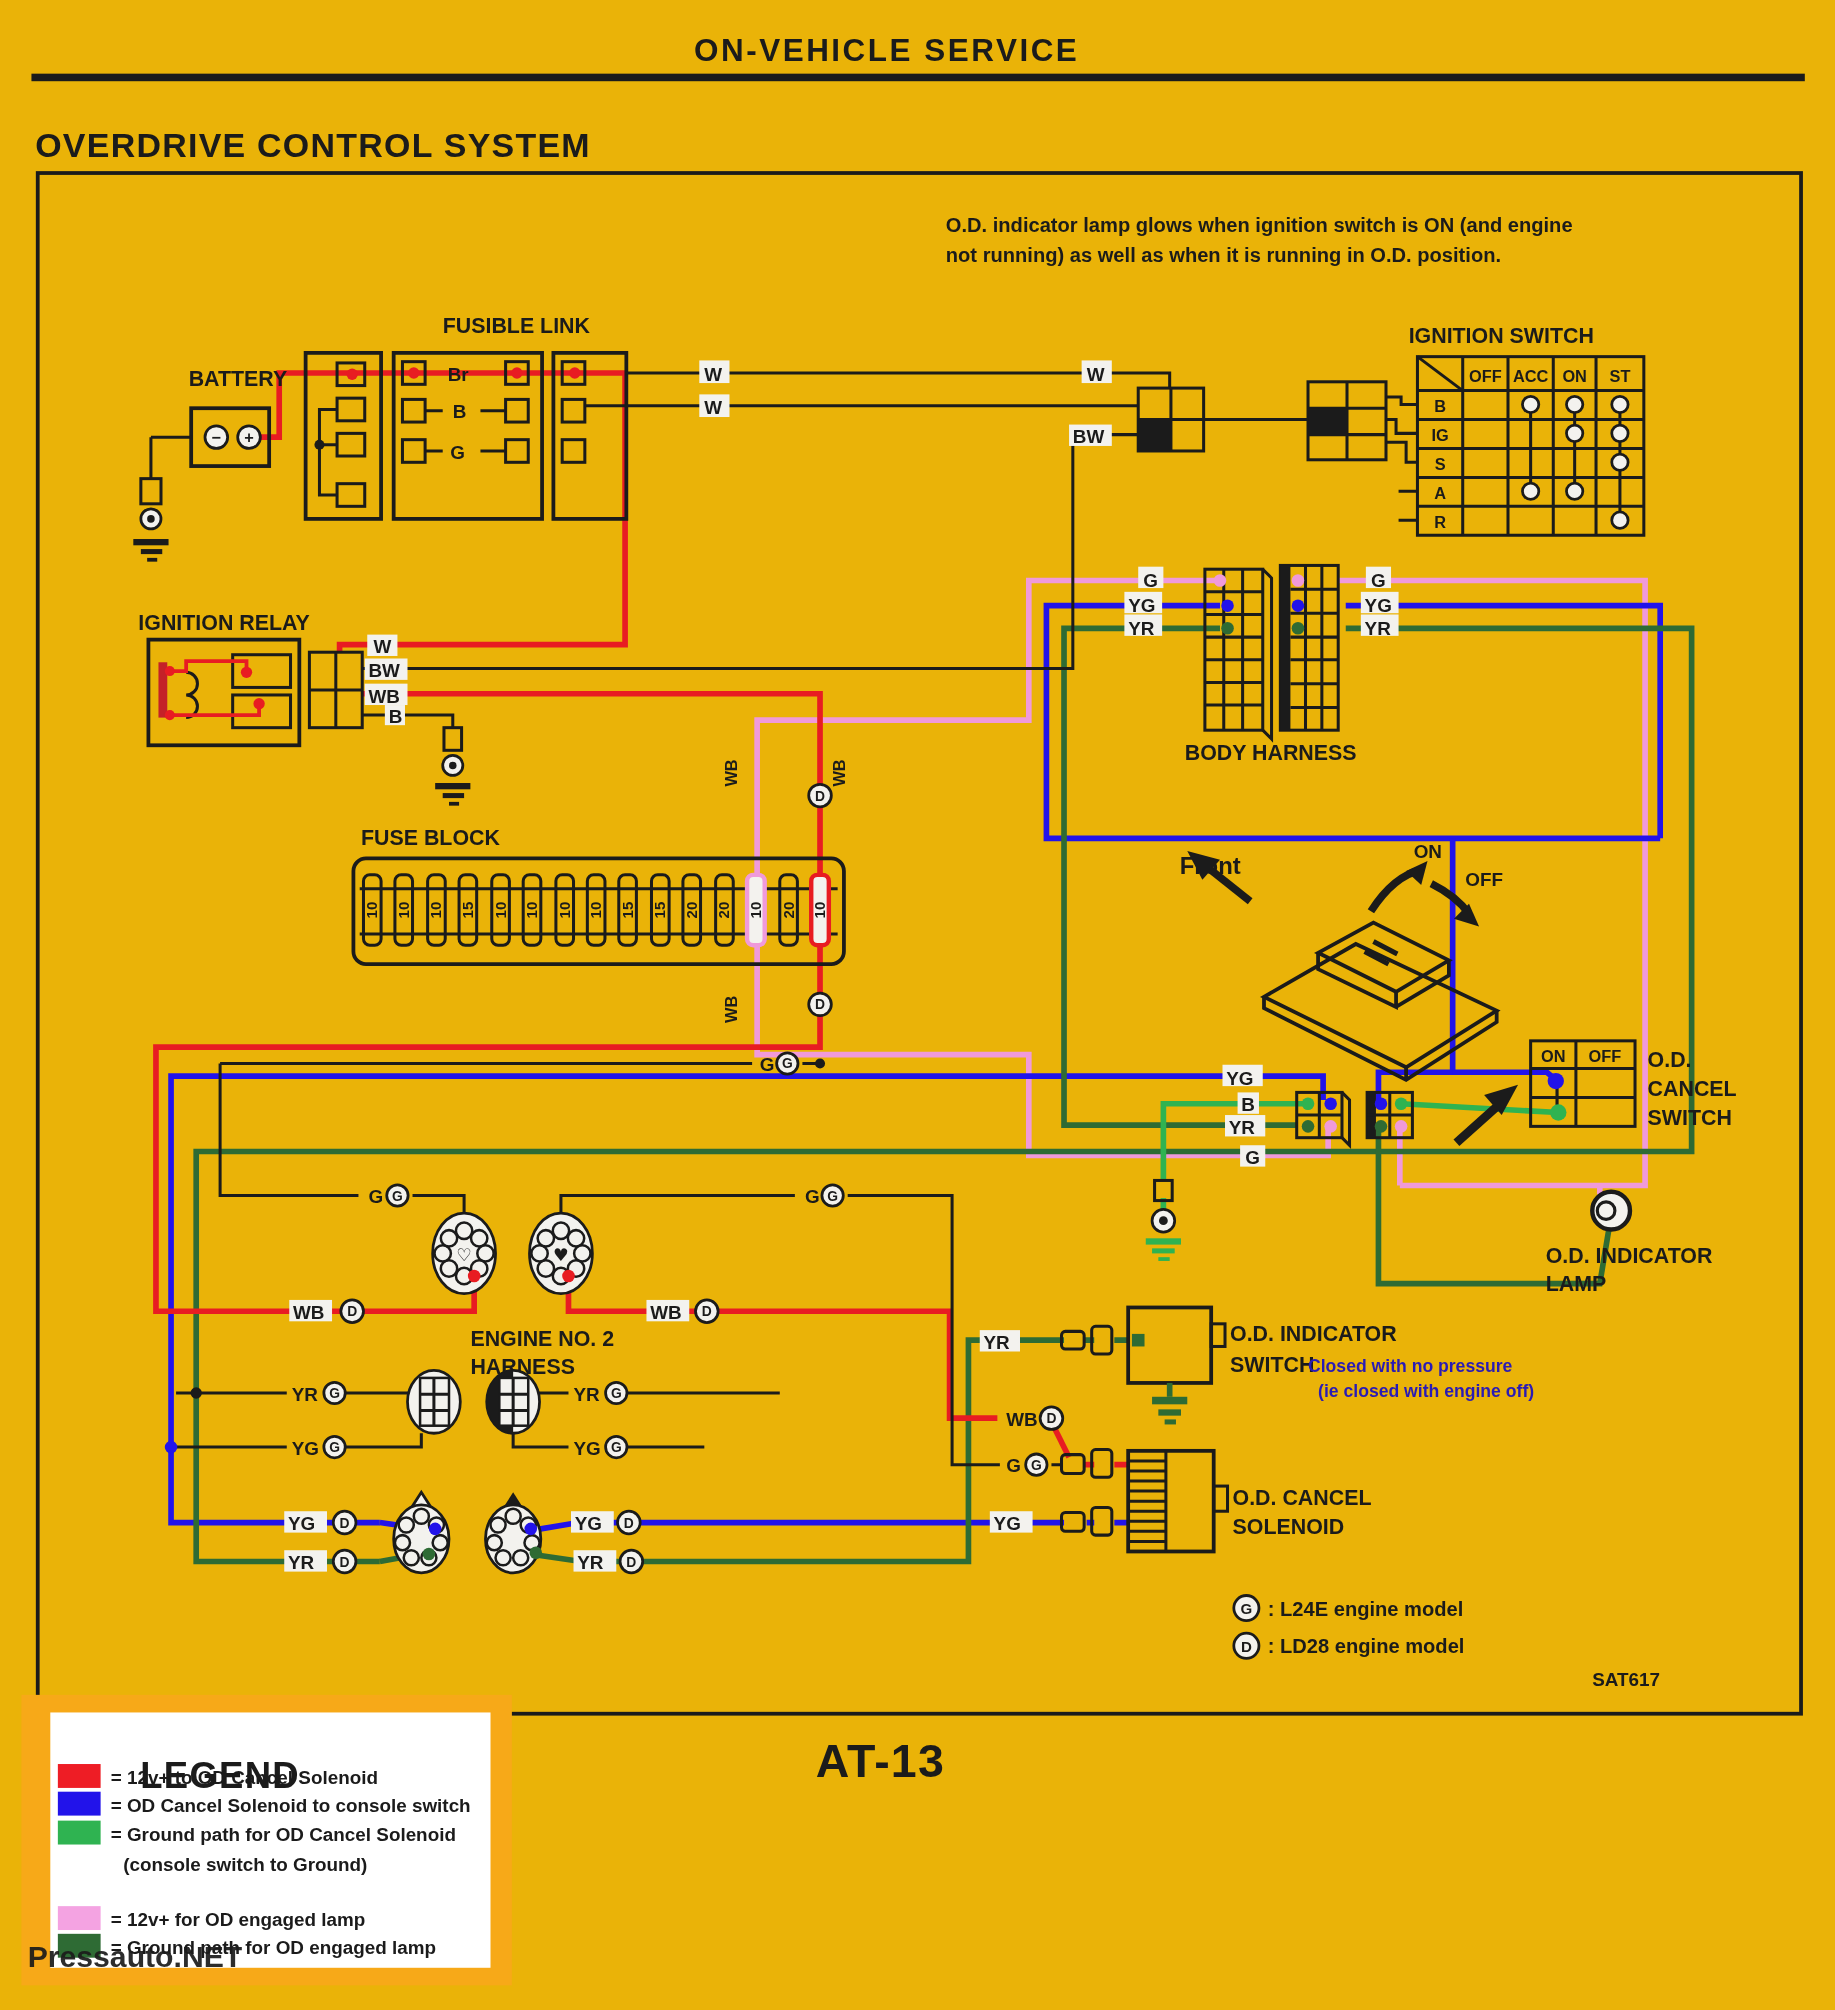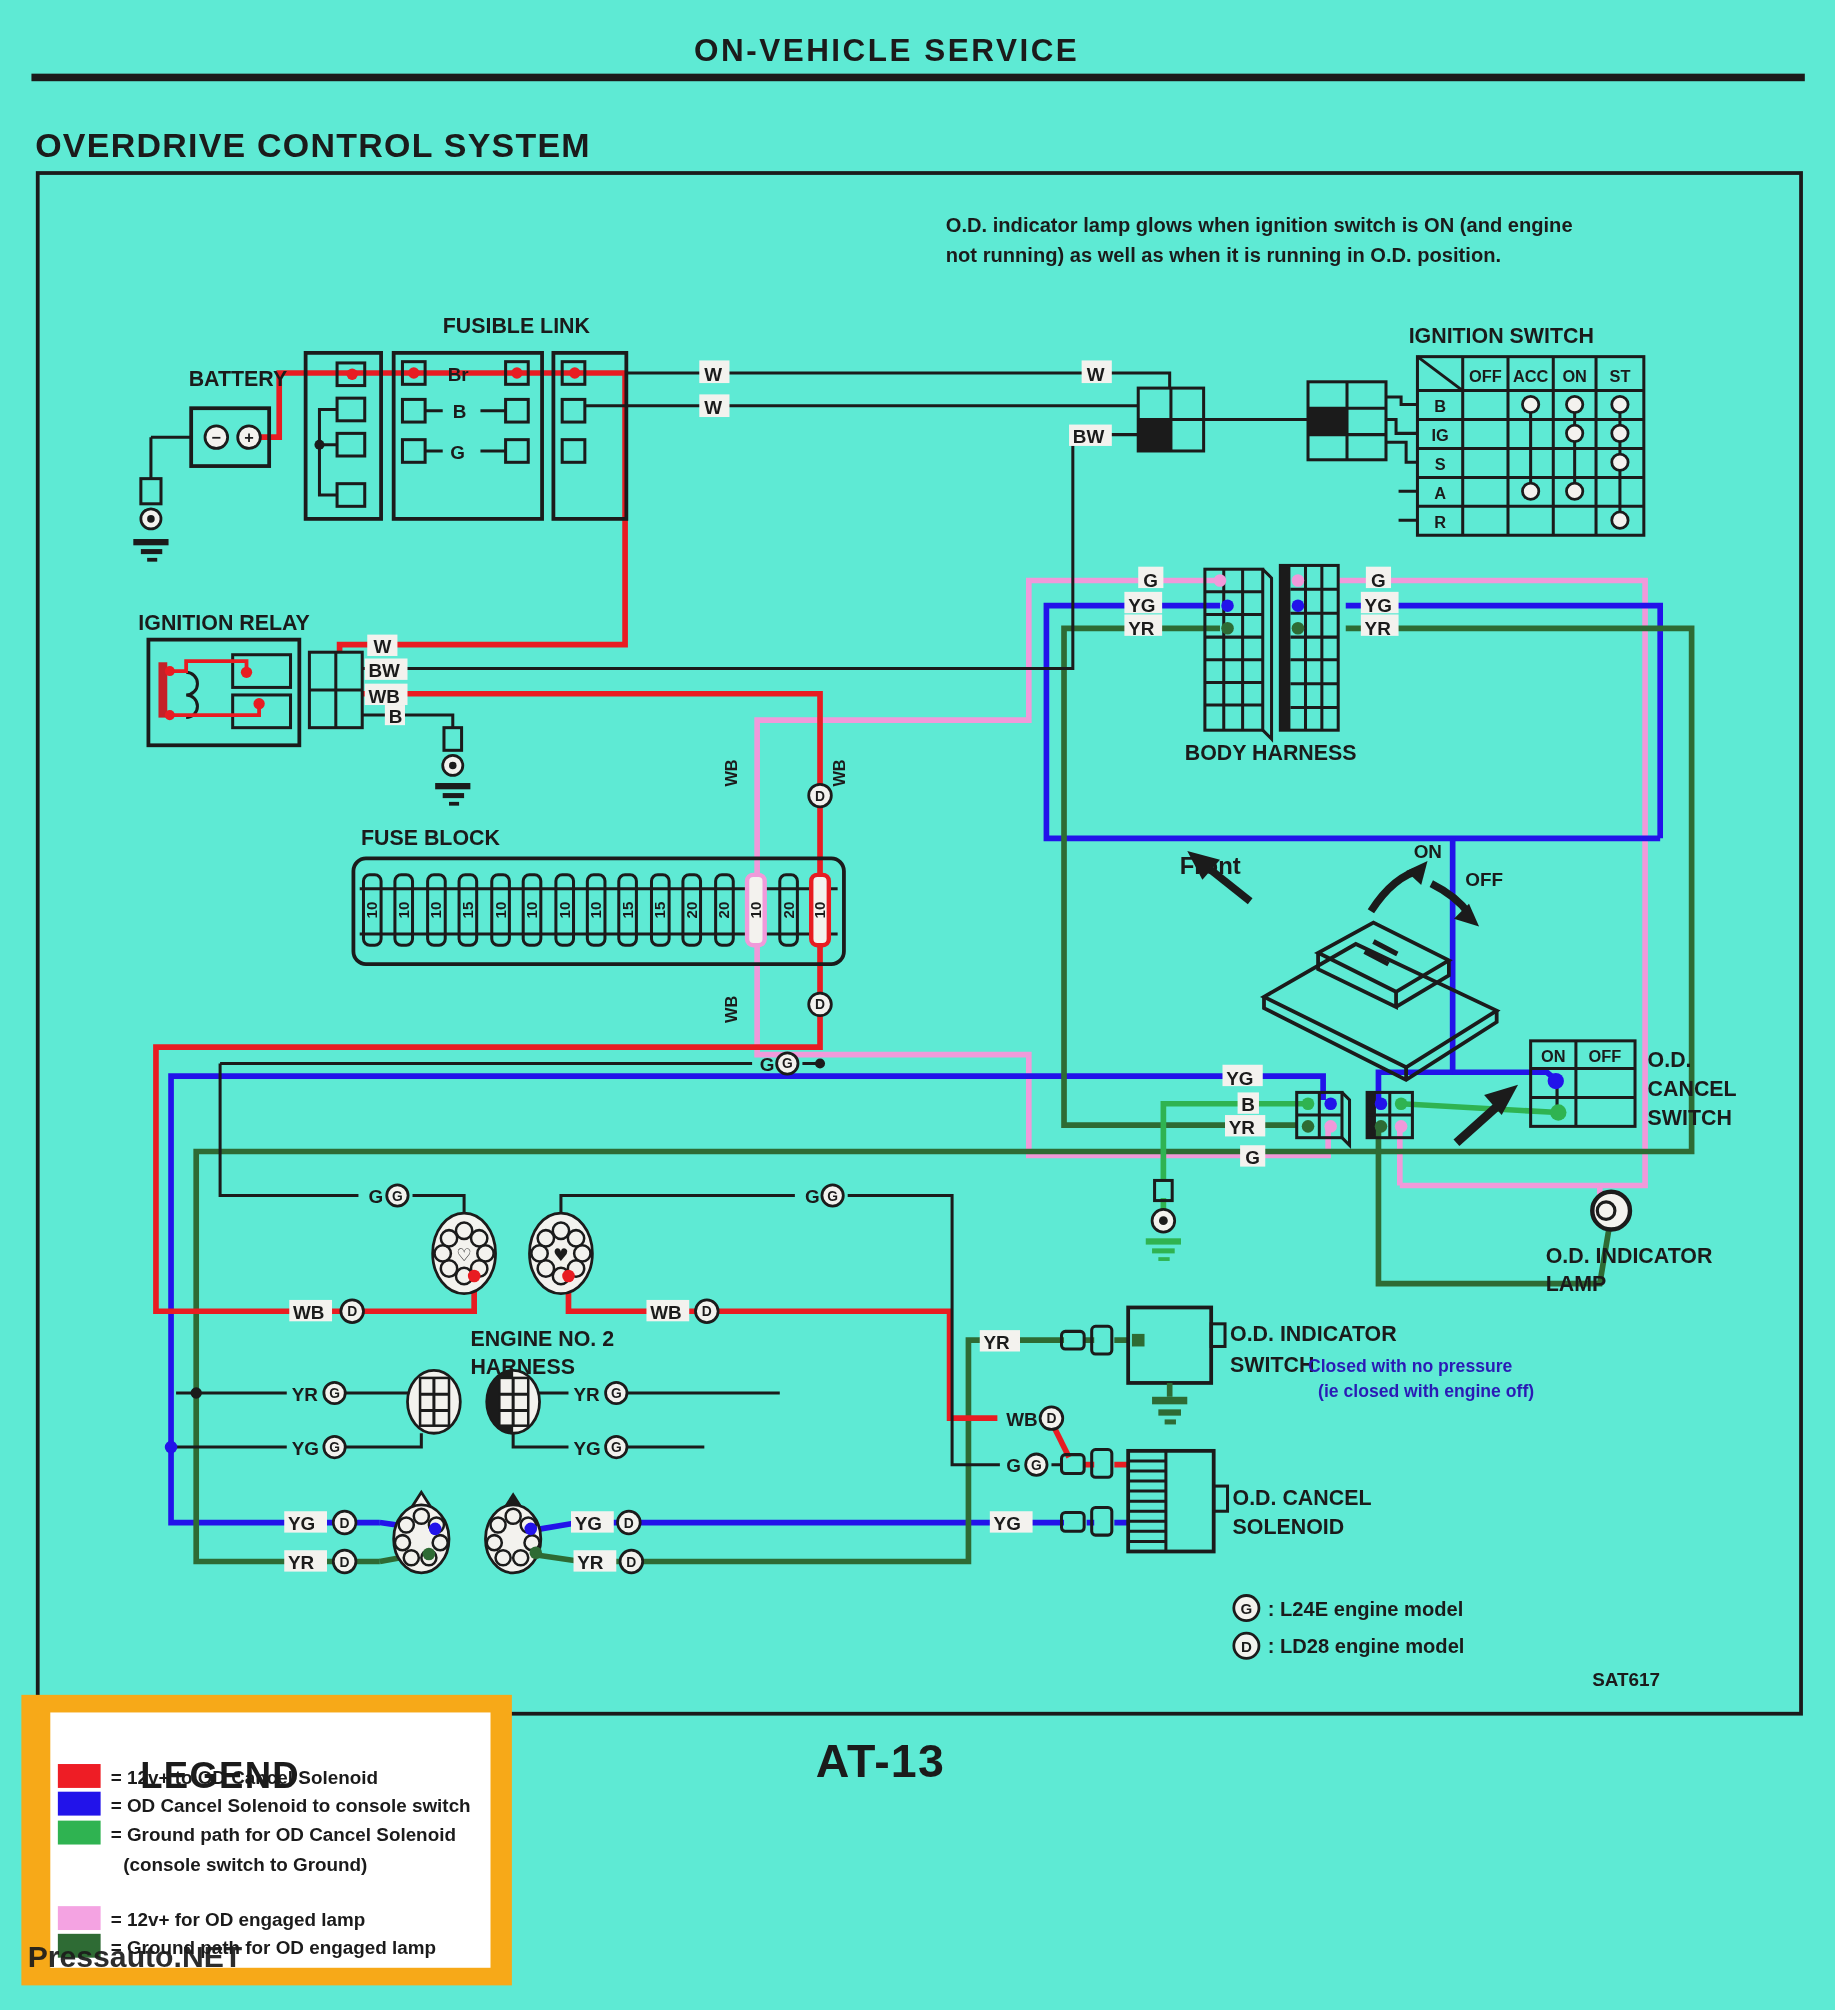--- a/index.html
+++ b/index.html
@@ -1,16 +1,16 @@
 <!DOCTYPE html>
 <html><head>
 <meta charset="utf-8">
 <style>
   html,body{margin:0;padding:0;background:#e8e7e3;}
-  .page{width:1835px;height:2010px;background:#5eead4;position:relative;overflow:hidden;}
+  .page{width:1835px;height:2010px;background:#eab308;position:relative;overflow:hidden;}
   svg{position:absolute;left:0;top:0;}
   svg text{font-family:"Liberation Sans",sans-serif;font-weight:bold;fill:#1b1b1b;}
   .heart{font-family:"DejaVu Sans",sans-serif;}
   .t34{font-size:34px;letter-spacing:1px}
   .t26{font-size:25px;letter-spacing:2px}
   .t27{font-size:27px;letter-spacing:1px}
   .t17{font-size:17px}
   .t16{font-size:16px}
   .t15{font-size:15px}
   .t14{font-size:14px}

